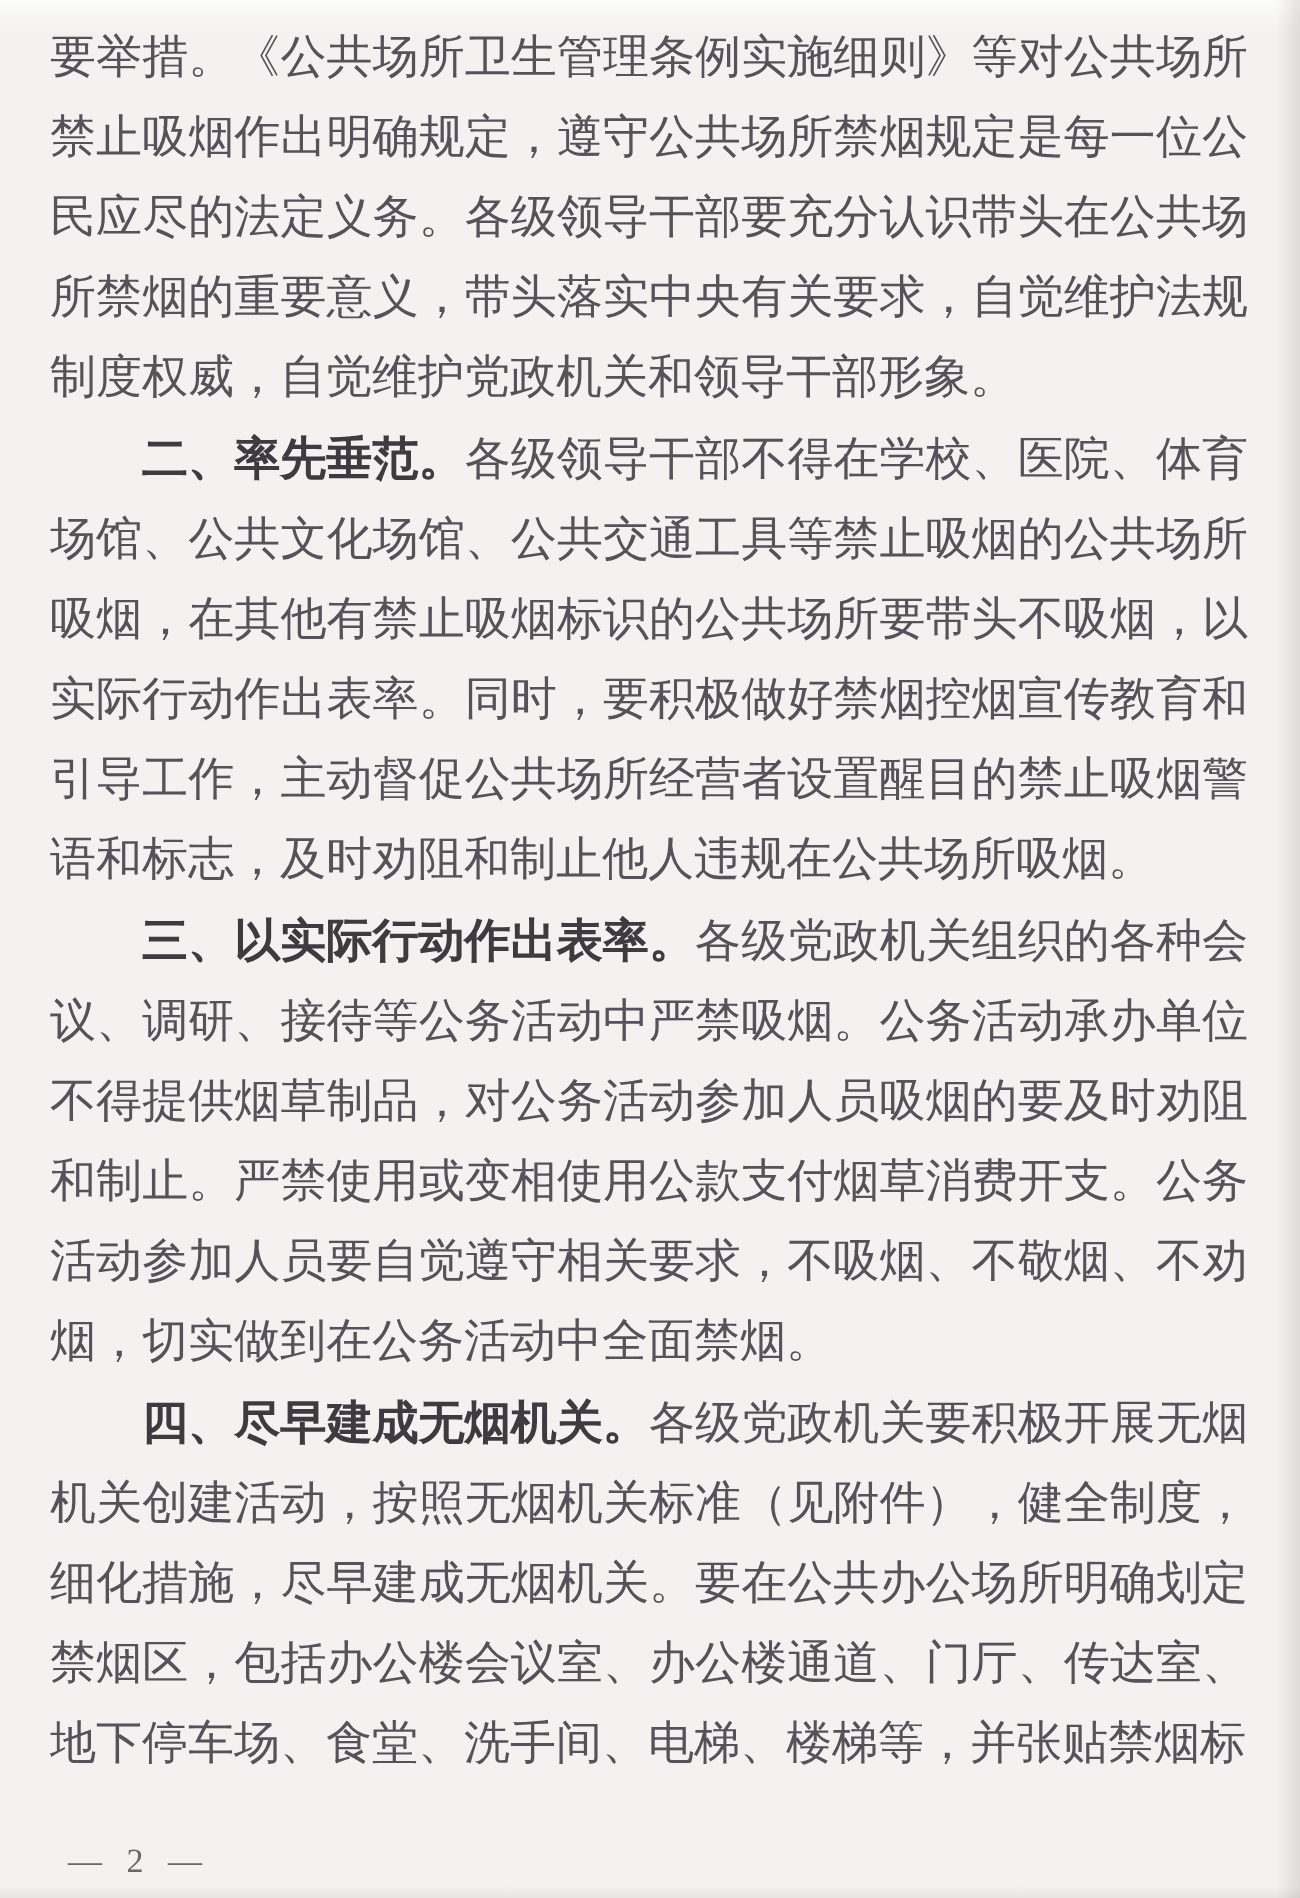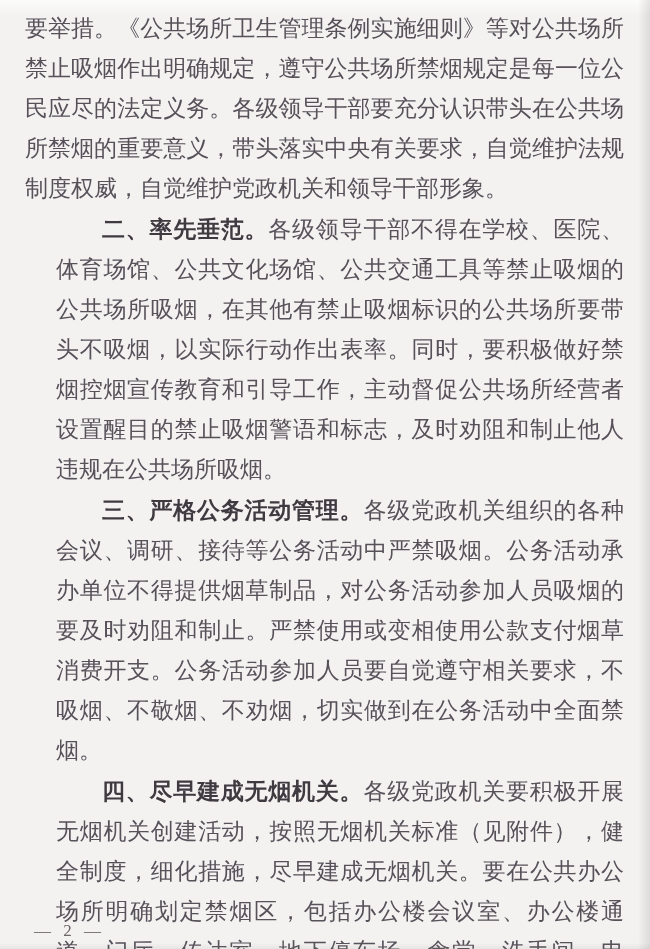--- a/index.html
+++ b/index.html
@@ -44,21 +44,20 @@
     line-height: 40px;
     text-align: justify;
     text-justify: inter-character;
     letter-spacing: 0;
   }
   .para {
     margin: 0;
   }
   .para.indent {
     text-indent: 2em;
-    margin-left: 31px;
   }
   .para-heading {
     font-weight: bold;
     color: #3f3a40;
     font-family: "Liberation Sans", "DejaVu Sans", sans-serif;
   }
   .page-number {
     position: absolute;
     left: 34px;
     bottom: 8px;
@@ -72,21 +71,21 @@
 <body>
 
 <div class="page">
 
   <div class="text-block">
 
     <p class="para"><span class="para-heading"></span><span>要举措。《公共场所卫生管理条例实施细则》等对公共场所禁止吸烟作出明确规定，遵守公共场所禁烟规定是每一位公民应尽的法定义务。各级领导干部要充分认识带头在公共场所禁烟的重要意义，带头落实中央有关要求，自觉维护法规制度权威，自觉维护党政机关和领导干部形象。</span></p>
 
     <p class="para indent"><span class="para-heading">二、率先垂范。</span><span>各级领导干部不得在学校、医院、体育场馆、公共文化场馆、公共交通工具等禁止吸烟的公共场所吸烟，在其他有禁止吸烟标识的公共场所要带头不吸烟，以实际行动作出表率。同时，要积极做好禁烟控烟宣传教育和引导工作，主动督促公共场所经营者设置醒目的禁止吸烟警语和标志，及时劝阻和制止他人违规在公共场所吸烟。</span></p>
 
-    <p class="para indent"><span class="para-heading">三、严格公务活动管理。</span><span>各级党政机关组织的各种会议、调研、接待等公务活动中严禁吸烟。公务活动承办单位不得提供烟草制品，对公务活动参加人员吸烟的要及时劝阻和制止。严禁使用或变相使用公款支付烟草消费开支。公务活动参加人员要自觉遵守相关要求，不吸烟、不敬烟、不劝烟，切实做到在公务活动中全面禁烟。</span></p>
+    <p class="para indent"><span class="para-heading">三、以实际行动作出表率。</span><span>各级党政机关组织的各种会议、调研、接待等公务活动中严禁吸烟。公务活动承办单位不得提供烟草制品，对公务活动参加人员吸烟的要及时劝阻和制止。严禁使用或变相使用公款支付烟草消费开支。公务活动参加人员要自觉遵守相关要求，不吸烟、不敬烟、不劝烟，切实做到在公务活动中全面禁烟。</span></p>
 
     <p class="para indent"><span class="para-heading">四、尽早建成无烟机关。</span><span>各级党政机关要积极开展无烟机关创建活动，按照无烟机关标准（见附件），健全制度，细化措施，尽早建成无烟机关。要在公共办公场所明确划定禁烟区，包括办公楼会议室、办公楼通道、门厅、传达室、地下停车场、食堂、洗手间、电梯、楼梯等，并张贴禁烟标</span></p>
 
   </div>
 
   <div class="page-number">— 2 —</div>
 
   <div class="scan-shadow-right"></div>
   <div class="scan-shadow-bottom"></div>
 

